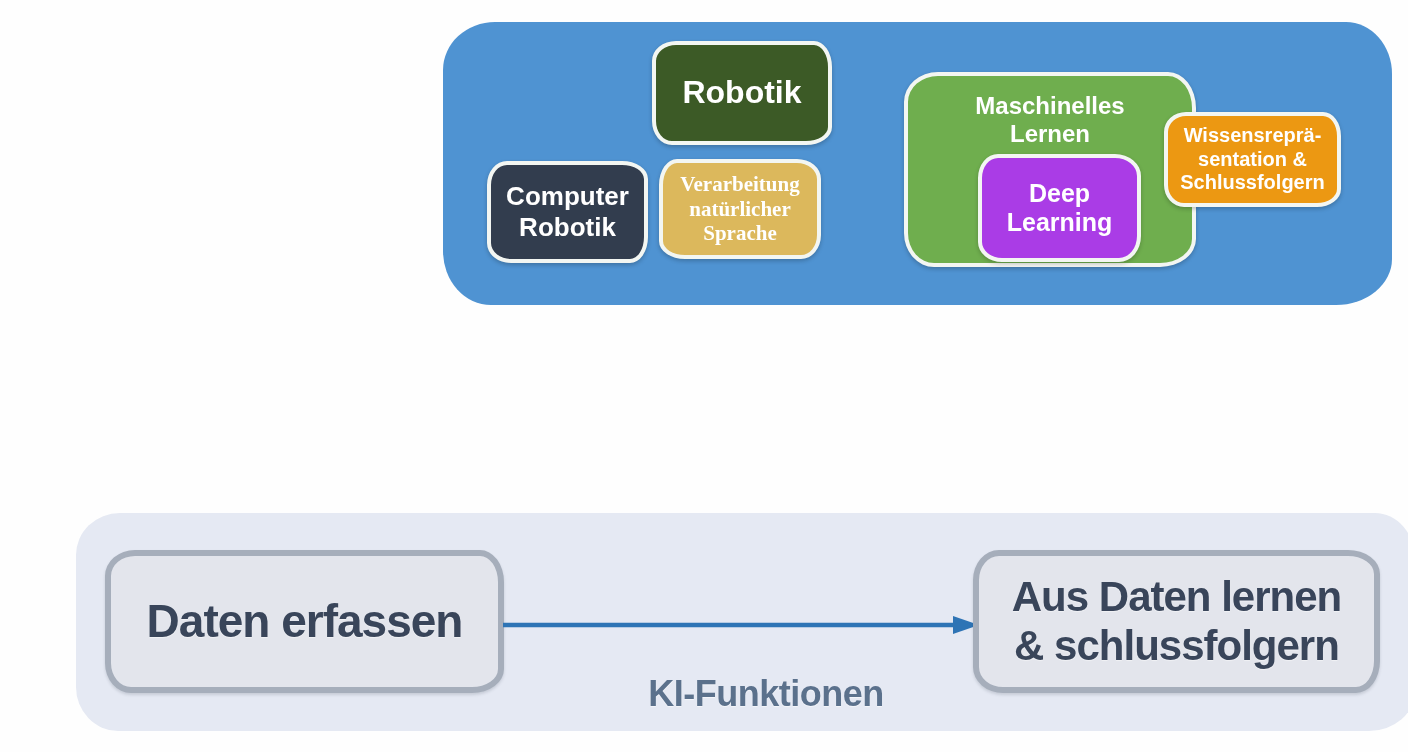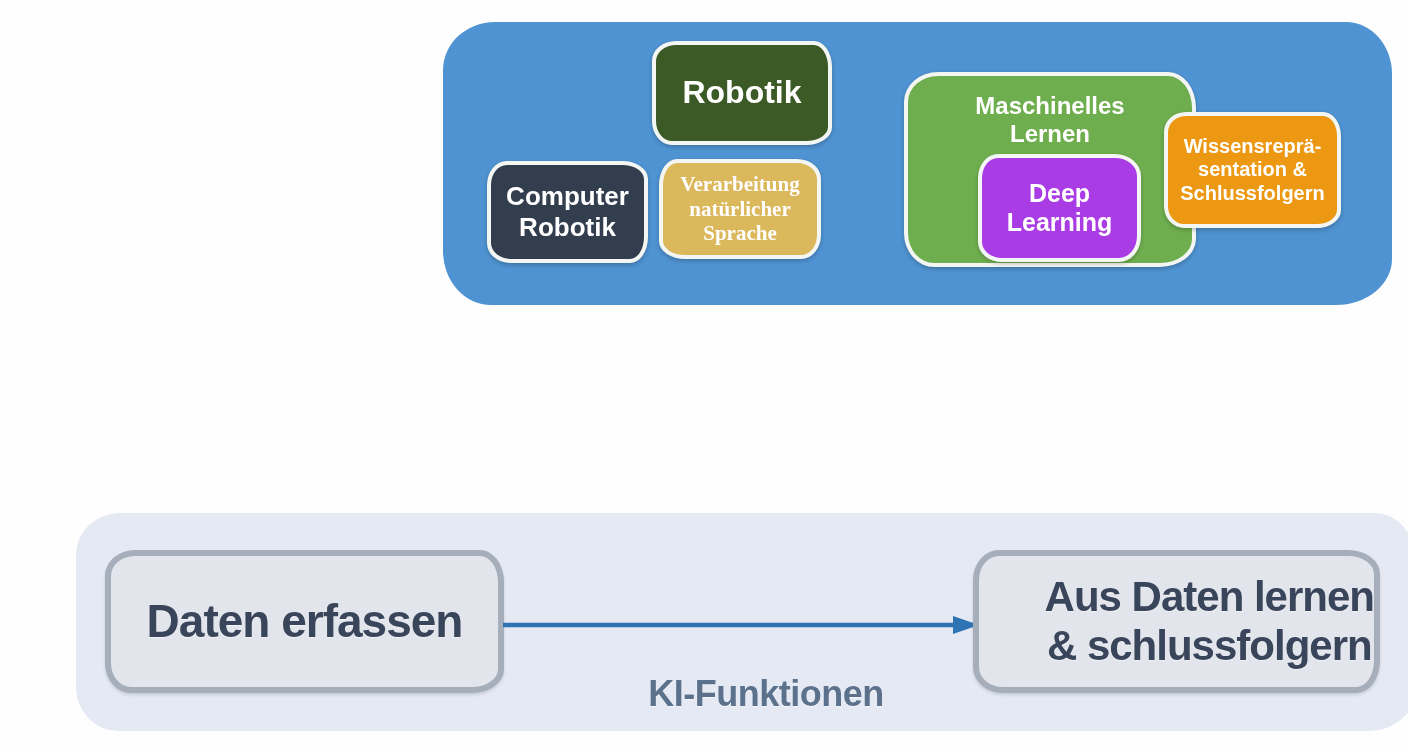--- a/index.html
+++ b/index.html
@@ -66,21 +66,21 @@
   }
   .box-dl{
     position:absolute;left:70px;top:78px;width:163px;height:108px;
     display:flex;align-items:center;justify-content:center;text-align:center;
     background:var(--dl-purple);color:#fff;font-size:25px;font-weight:bold;
     border:4px solid #f3f6f2;border-radius:20px 26px 22px 24px / 24px 22px 26px 20px;
     box-shadow:0 2px 4px rgba(0,0,0,.2);
     white-space:pre-line;line-height:1.18;
   }
   .box-wissen{
-    left:721px;top:90px;width:177px;height:116px;
+    left:721px;top:90px;width:177px;height:95px;
     background:var(--wissen-orange);font-size:20px;
     border-radius:22px 18px 24px 20px / 20px 24px 18px 22px;
     align-items:center;
   }
 
   
   .ki-funktionen-panel{
     position:absolute;left:28px;top:513px;width:1339px;height:218px;
     background:var(--funktionen-bg);
     border-radius:44px 40px 46px 42px / 42px 46px 40px 44px;
@@ -96,21 +96,20 @@
     white-space:pre-line;line-height:1.15;
     text-shadow:0 1px 1px rgba(255,255,255,.5);
   }
   .node-daten{
     left:29px;top:37px;width:399px;height:143px;font-size:46px;letter-spacing:-1px;
     border-radius:30px 24px 32px 26px / 26px 32px 24px 30px;
   }
   .node-aus-daten{
     left:897px;top:37px;width:407px;height:143px;font-size:42px;letter-spacing:-1px;
     border-radius:26px 32px 24px 30px / 30px 24px 32px 26px;
-    justify-content:flex-end;
   }
   .arrow-svg{position:absolute;left:427px;top:101px;width:476px;height:22px;}
   .ki-funktionen-title{
     position:absolute;left:530px;top:160px;width:320px;text-align:center;
     color:var(--funktionen-label);font-size:36px;font-weight:bold;letter-spacing:-.5px;
     text-shadow:0 1px 1px rgba(255,255,255,.6);
   }
 </style>
 </head>
 <body>

